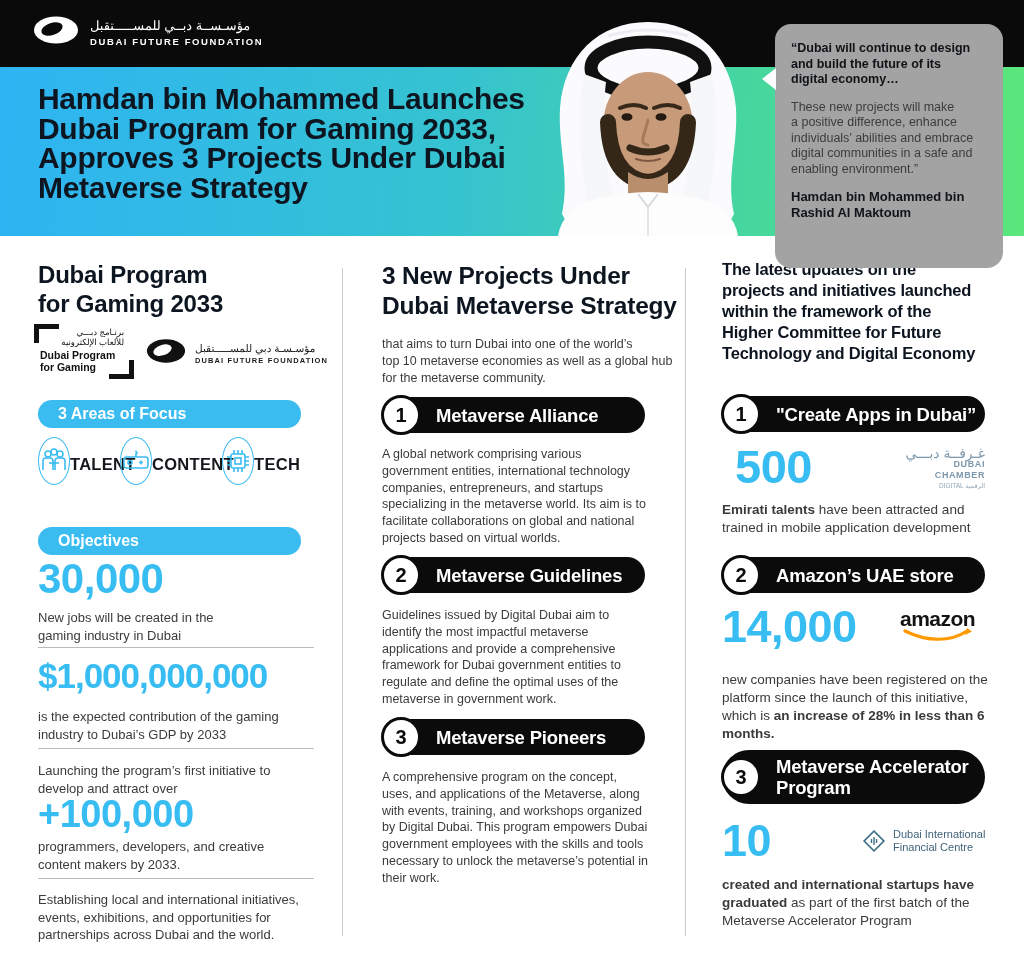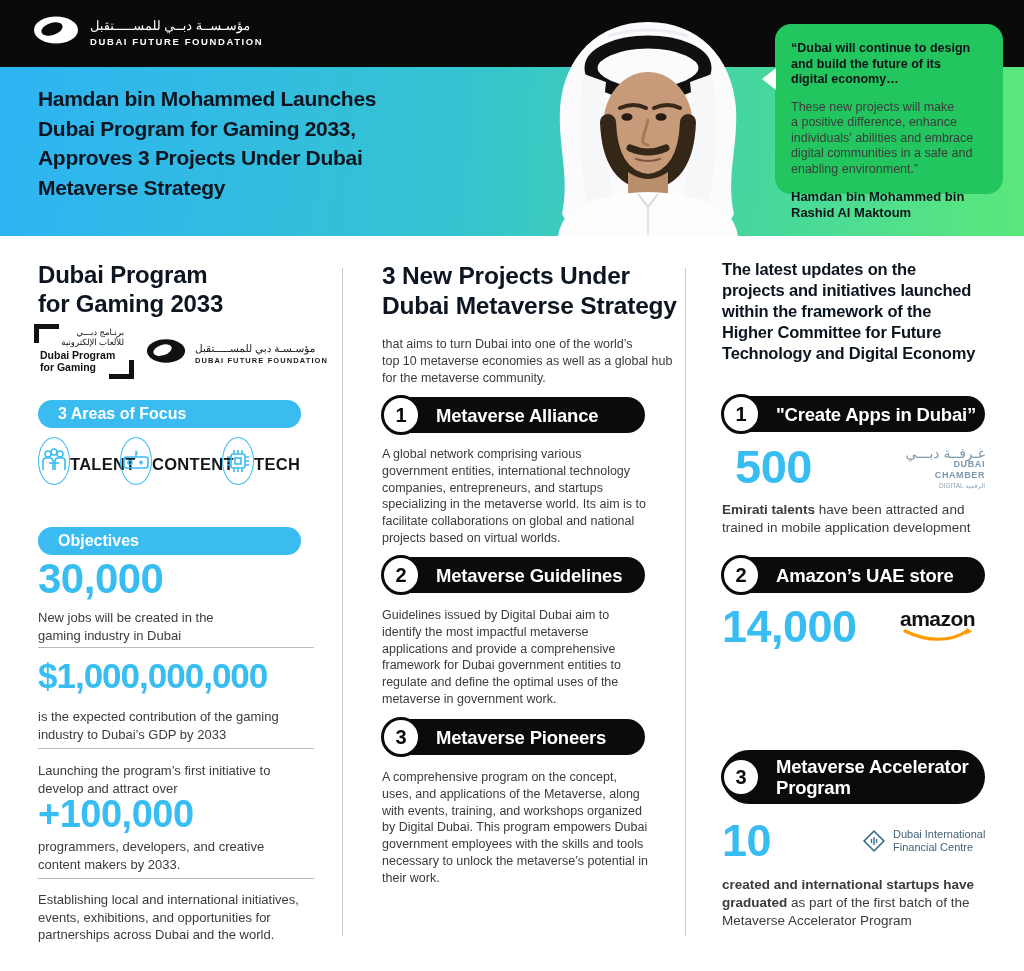--- a/index.html
+++ b/index.html
@@ -7,24 +7,24 @@
   #page{position:relative;width:1024px;height:971px;overflow:hidden;
         font-family:"Liberation Sans",sans-serif;background:#fff;}
   
   .topbar{position:absolute;left:0;top:0;width:1024px;height:67px;background:#0a0a0a;}
   .band{position:absolute;left:0;top:67px;width:1024px;height:169px;
         background:linear-gradient(93deg,#2eb4f3 0%,#36c3d0 45%,#45d6a0 72%,#5be77b 100%);}
   .brand{position:absolute;left:33px;top:15px;display:flex;align-items:center;gap:11px;}
   .brand .btxt{display:flex;flex-direction:column;color:#fff;}
   .brand .ar{font-size:13px;line-height:15px;text-align:left;}
   .brand .en{font-size:9.5px;letter-spacing:1.6px;font-weight:bold;margin-top:3px;}
-  .headline{position:absolute;left:38px;top:84px;font-size:21px;line-height:29.5px;
+  .headline{position:absolute;left:38px;top:84px;font-size:30px;line-height:29.5px;
             font-weight:bold;color:#0d1520;letter-spacing:-0.3px;z-index:3;}
   .portrait{position:absolute;left:488px;top:16px;z-index:2;}
-  .quote-card{position:absolute;left:775px;top:24px;width:228px;height:170px;background:#22c55e;
+  .quote-card{position:absolute;left:775px;top:24px;width:228px;height:244px;background:#a3a3a3;
               border-radius:16px;z-index:4;box-sizing:border-box;padding:17px 16px;}
   .quote-card .tail{position:absolute;left:-13px;top:44px;width:0;height:0;
       border-top:11px solid transparent;border-bottom:11px solid transparent;border-right:14px solid #fff;}
   .q-lead{font-size:12.5px;line-height:15.5px;font-weight:bold;color:#101418;}
   .q-body{font-size:12.5px;line-height:15.5px;color:#3c3c3c;margin-top:12px;}
   .q-attr{font-size:13px;line-height:16px;font-weight:bold;color:#101418;margin-top:12px;}
   
   .pre{white-space:pre-line;}
   .abs{position:absolute;}
   .coltitle{font-size:24px;line-height:29px;font-weight:bold;color:#0d1520;letter-spacing:-0.2px;}
@@ -281,20 +281,21 @@
     <span>Amazon’s UAE store</span>
   </div>
   <div class="abs bignum" style="left:722px;top:604px;font-size:45px;">14,000</div>
   <div class="amazon" style="left:900px;top:610px;">
     <span class="aword">amazon</span>
     <svg width="74" height="15" viewBox="0 0 74 15">
       <path d="M4 3 C26 14 50 14 66 3" stroke="#ff9900" stroke-width="3.2" fill="none" stroke-linecap="round"></path>
       <path d="M66 0 L71 3.5 L64 7 Z" fill="#ff9900"></path>
     </svg>
   </div>
+  <div class="abs txt" style="left:722px;top:671px;width:272px;font-size:13.5px;line-height:18px;"><span>new companies have been registered on the platform since the launch of this initiative, which is </span><b>an increase of 28% in less than 6 months.</b></div>
 
   <div class="bpill" style="left:722px;top:750px;height:54px;">
     <span class="num">3</span>
     <span class="pre">Metaverse Accelerator
 Program</span>
   </div>
   <div class="abs bignum" style="left:722px;top:818px;font-size:45px;">10</div>
   <div class="difc" style="left:862px;top:828px;">
     <svg width="24" height="24" viewBox="0 0 24 24">
       <rect x="5" y="5" width="14" height="14" fill="none" stroke="#3c7086" stroke-width="1.6" transform="rotate(45 12 12)"></rect>

